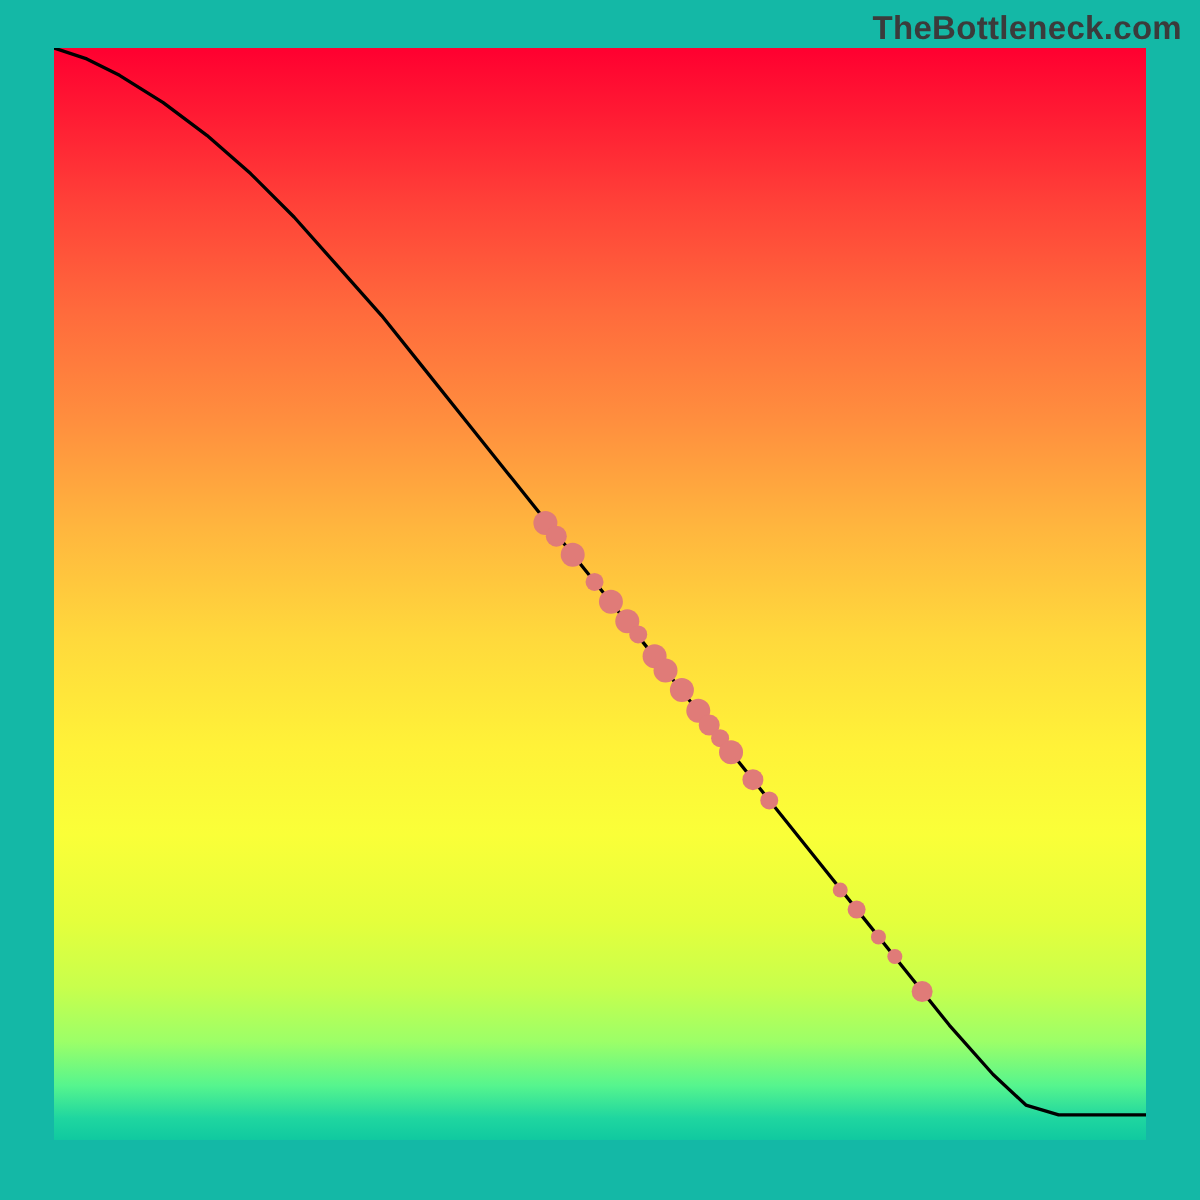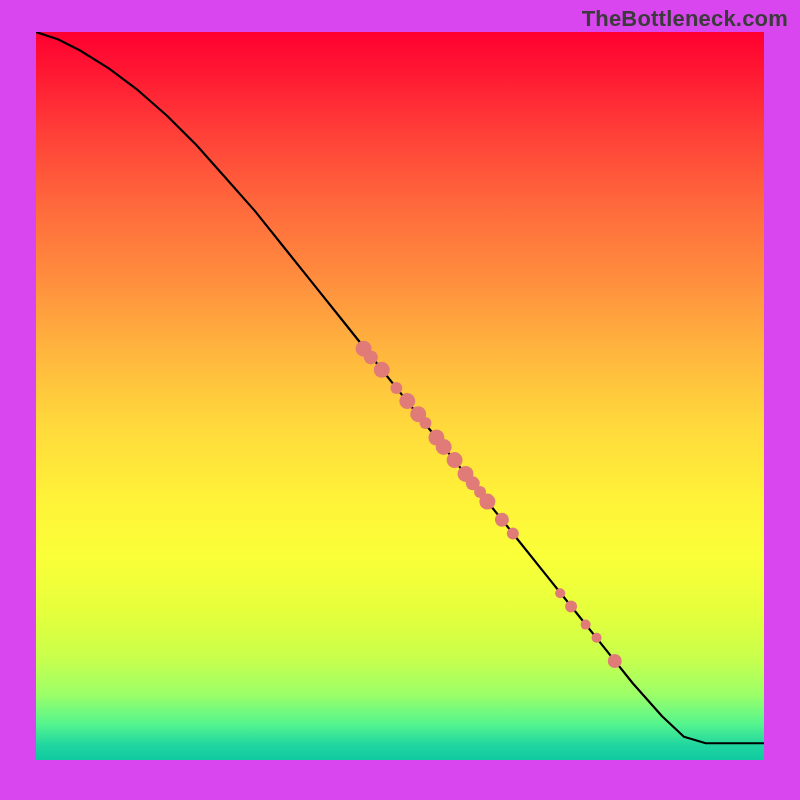--- a/index.html
+++ b/index.html
@@ -8,21 +8,21 @@
     width: 800px;
     height: 800px;
     background: #000;
     overflow: hidden;
     font-family: Arial, Helvetica, sans-serif;
   }
   .stage {
     position: relative;
     width: 800px;
     height: 800px;
-    background: #d946ef;
+    background: #14b8a6;
   }
   .plot-area {
     position: absolute;
     left: 36px;
     top: 32px;
     width: 728px;
     height: 728px;
     
     background: linear-gradient(
       to bottom,

